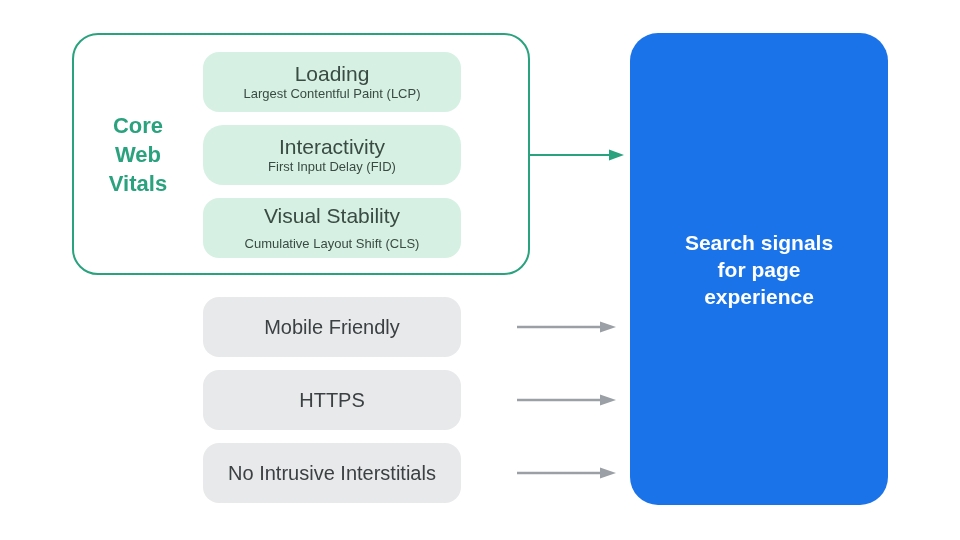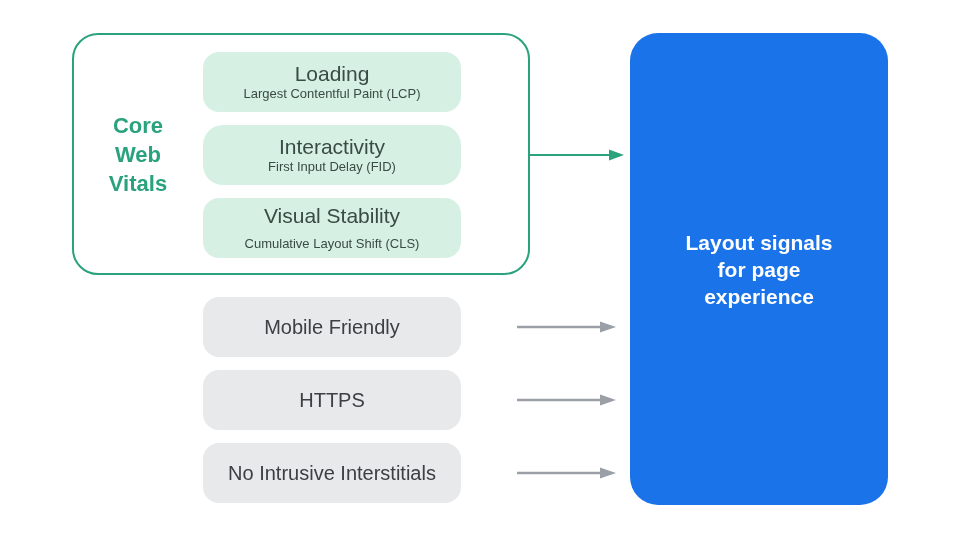--- a/index.html
+++ b/index.html
@@ -141,18 +141,18 @@
   <svg class="arrow arrow-g2" width="102" height="16">
     <line x1="0" y1="8" x2="85" y2="8" stroke-width="2.5" stroke="#9aa0a6"></line>
     <polygon points="83,2.5 99,8 83,13.5" fill="#9aa0a6"></polygon>
   </svg>
   <svg class="arrow arrow-g3" width="102" height="16">
     <line x1="0" y1="8" x2="85" y2="8" stroke-width="2.5" stroke="#9aa0a6"></line>
     <polygon points="83,2.5 99,8 83,13.5" fill="#9aa0a6"></polygon>
   </svg>
 
   <div class="result-box">
-    <div class="result-label">Layout signals
+    <div class="result-label">Search signals
 for page
 experience</div>
   </div>
 
 </div>
 
 </body></html>

